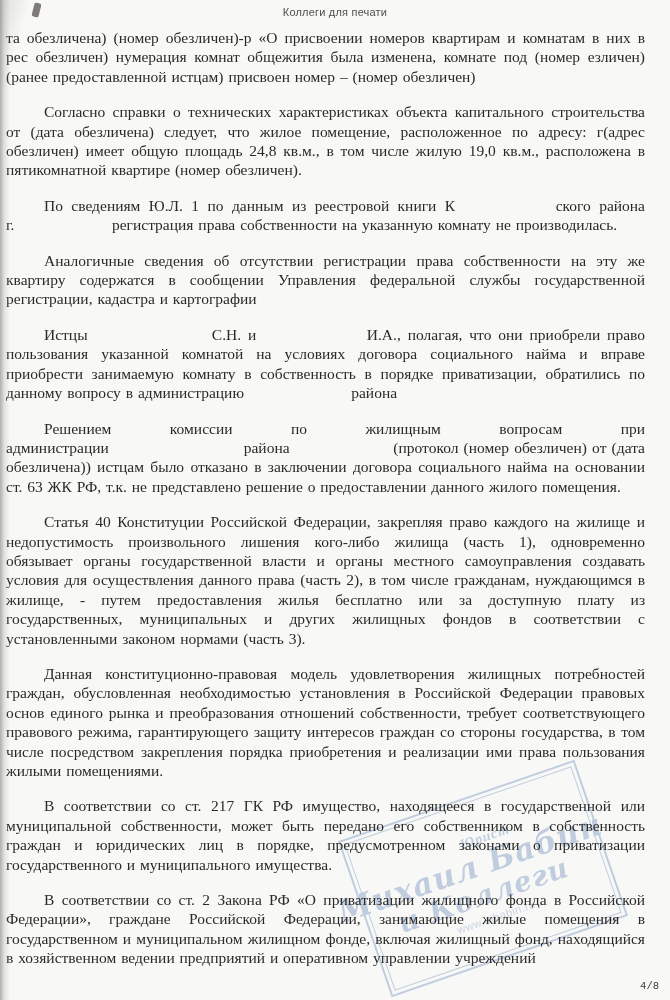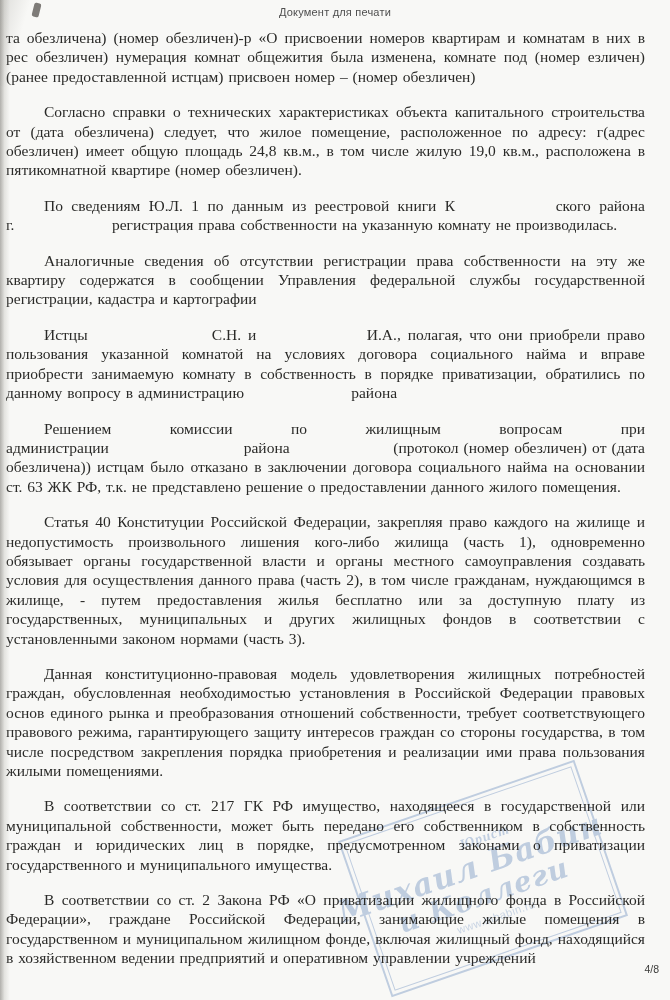--- a/index.html
+++ b/index.html
@@ -82,35 +82,35 @@
     font-style: italic; font-weight: bold;
     font-size: 28px; white-space: nowrap; letter-spacing: 1px;
     margin-top: -4px; margin-left: -10px;
   }
   .stamp-url {
     font-family: "Liberation Sans", sans-serif;
     font-size: 11px; letter-spacing: 0.5px;
     margin-top: 2px; opacity: 0.85;
   }
   .page-number {
-    position: absolute; right: 11px; bottom: 25px; z-index: 2;
-    font-family: Liberation Sans, sans-serif;
+    position: absolute; right: 11px; bottom: 8px; z-index: 2;
+    font-family: Liberation Mono, monospace;
     font-size: 10.5px; color: #3c3c3a;
   }
 </style>
 </head>
 <body>
 
 <div class="page">
 
   <div class="scan-edge-left"></div>
   <div class="scan-edge-topleft"></div>
   <div class="corner-mark"></div>
 
-  <div class="doc-title">Документ для печати</div>
+  <div class="doc-title">Коллеги для печати</div>
 
   <div class="stamp">
     <div class="stamp-frame">
       <div class="stamp-inner">
         <div class="stamp-small">Юрист</div>
         <div class="stamp-name">Михаил Бабин</div>
         <div class="stamp-colleagues">и Коллеги</div>
         <div class="stamp-url">www.mbabin.ru</div>
       </div>
     </div>

